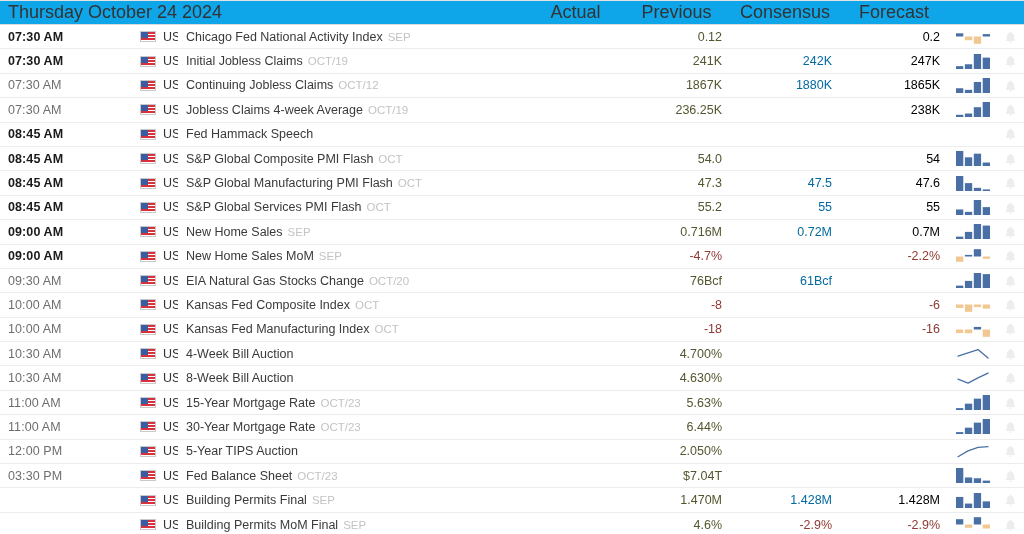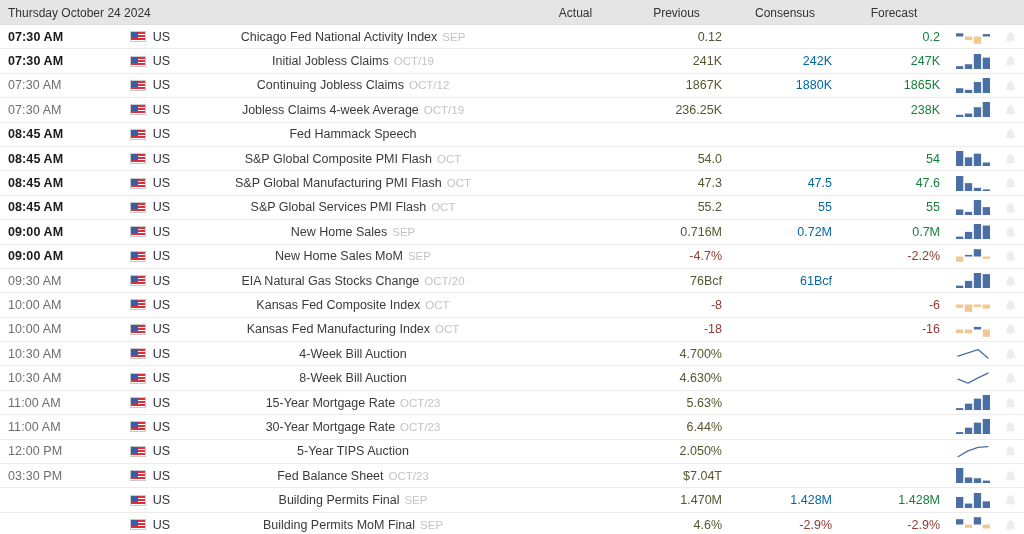--- a/index.html
+++ b/index.html
@@ -25,27 +25,27 @@
   col.c-event  { width: 350px; }
   col.c-actual { width: 95px;  }
   col.c-prev   { width: 107px; }
   col.c-cons   { width: 110px; }
   col.c-fore   { width: 108px; }
   col.c-chart  { width: 48px;  }
   col.c-bell   { width: 28px;  }
 
   
   tr.hdr > td, tr.hdr > th {
-    background: #e5e5e5;
+    background: #0ea5e9;
     border-top: 1px solid #e3e3e3;
     border-bottom: 1px solid #dcdcdc;
     height: 24px;
     padding: 0 8px;
     font-weight: normal;
-    font-size: 12px;
+    font-size: 18px;
     color: #333333;
     vertical-align: middle;
     white-space: nowrap;
   }
   td.date-cell {
     text-align: left;
     color: #2b2b2b;
     font-size: 12.5px;
     padding-left: 10px;
   }
@@ -64,50 +64,50 @@
   td.time {
     text-align: left;
     padding-left: 10px;
     color: #6e6e6e;
     font-weight: normal;
     letter-spacing: 0.1px;
   }
   tr.row.bold td.time { color: #1a1a1a; font-weight: bold; }
 
   td.flag { text-align: left; padding-left: 0; }
-  .flagwrap { display: flex; align-items: center; gap: 7px; padding-left: 32px; justify-content: flex-end; }
+  .flagwrap { display: flex; align-items: center; gap: 7px; padding-left: 32px; }
   .usflag {
     width: 16px; height: 11px;
     position: relative;
     display: inline-block;
     flex: 0 0 auto;
     background:
       repeating-linear-gradient(to bottom,
         #d8313c 0px, #d8313c 1.57px,
         #ffffff 1.57px, #ffffff 3.14px);
     border: 0.5px solid #c9c9c9;
   }
   .usflag::before {
     content: "";
     position: absolute;
     left: 0; top: 0;
     width: 7px; height: 6px;
     background: #3b5ca0;
   }
   .ccode { color: #333; font-size: 12.5px; }
 
-  td.event { text-align: center; color: #3d3d3d; padding-left: 12px; margin-top: 20px; }
+  td.event { text-align: left; color: #3d3d3d; padding-left: 12px; margin-top: 20px; }
   .ev-name { color: #3a3a3a; }
   .ev-ref  { color: #c3c3c3; margin-left: 5px; font-size: 11.5px; }
 
   td.num { text-align: right; font-size: 12.5px; }
   td.actual   { color: #1a1a1a; font-weight: bold; }
   td.previous { color: #55562f; }
   td.consensus{ color: #0369a1; }
-  td.forecast { color: #15803d; }
+  td.forecast { color: #000000; }
   td.num.neg  { color: #8f3a34; }
   td.previous.neg { color: #8f3a34; }
 
   
   td.chart { padding: 0 2px; text-align: center; }
   .spark { display: block; margin: 0 auto; }
 
   
   td.bell { text-align: center; padding: 0; }
   .bell-icon { display: inline-block; vertical-align: middle; opacity: 1; }

